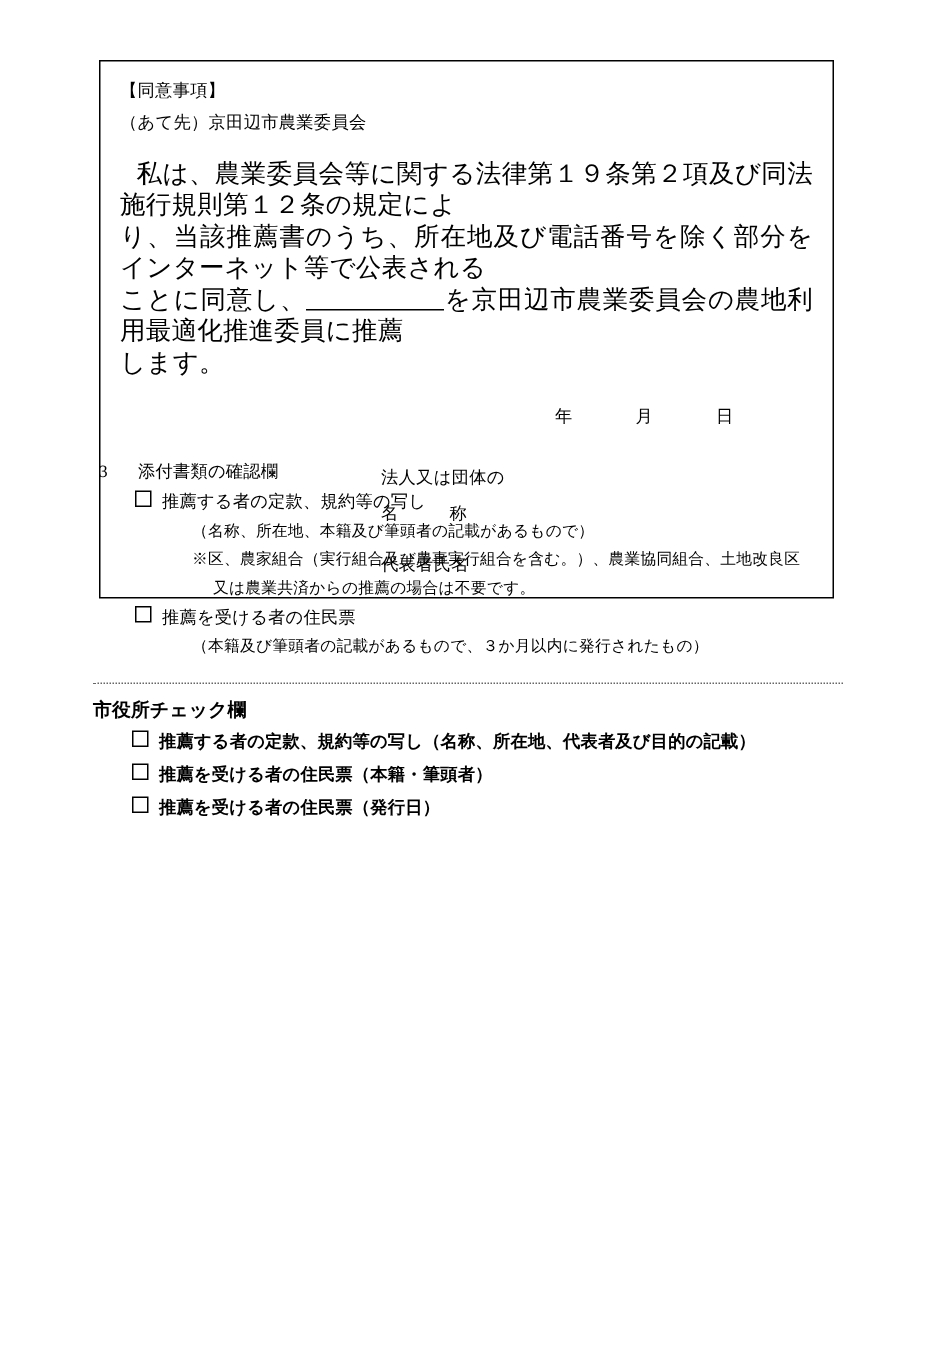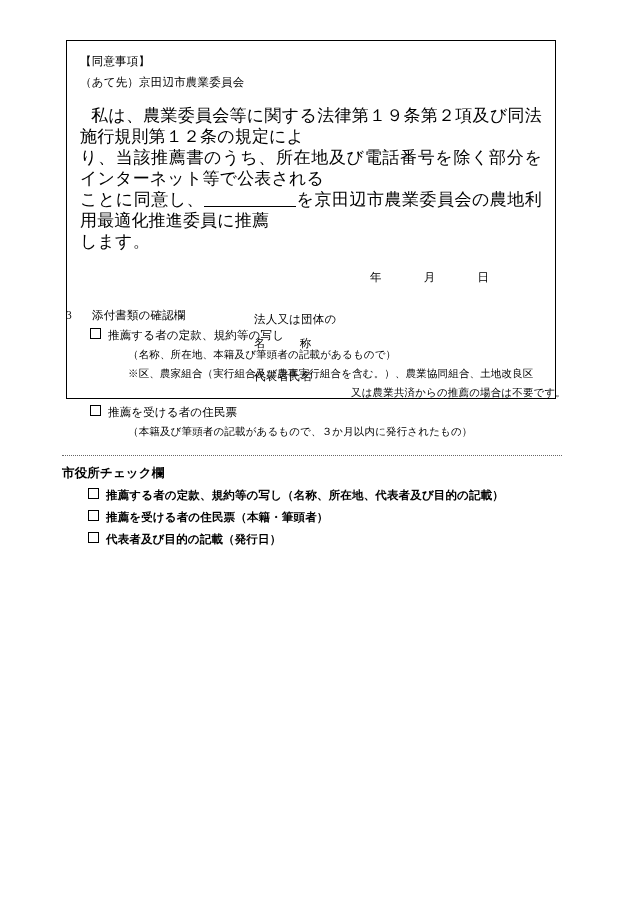--- a/index.html
+++ b/index.html
@@ -123,21 +123,20 @@
   }
   .sub-line2 {
     line-height: 19px;
     padding-left: 62px;
     font-size: 10.5px;
   }
   .sub-line3 {
     line-height: 19px;
     padding-left: 76px;
     font-size: 10.5px;
-    text-align: right;
   }
 
   
   .dotted {
     position: absolute;
     left: 62px;
     top: 455px;
     width: 500px;
     border-top: 1px dotted #666;
   }
@@ -213,17 +212,17 @@
 
   <div class="cityhall">
     <div class="ch-title">市役所チェック欄</div>
     <div class="ch-line">
       <span class="chk"></span><span>推薦する者の定款、規約等の写し（名称、所在地、代表者及び目的の記載）</span>
     </div>
     <div class="ch-line">
       <span class="chk"></span><span>推薦を受ける者の住民票（本籍・筆頭者）</span>
     </div>
     <div class="ch-line">
-      <span class="chk"></span><span>代表者及び目的の記載（発行日）</span>
+      <span class="chk"></span><span>推薦を受ける者の住民票（発行日）</span>
     </div>
   </div>
 
 </div>
 
 </body></html>

